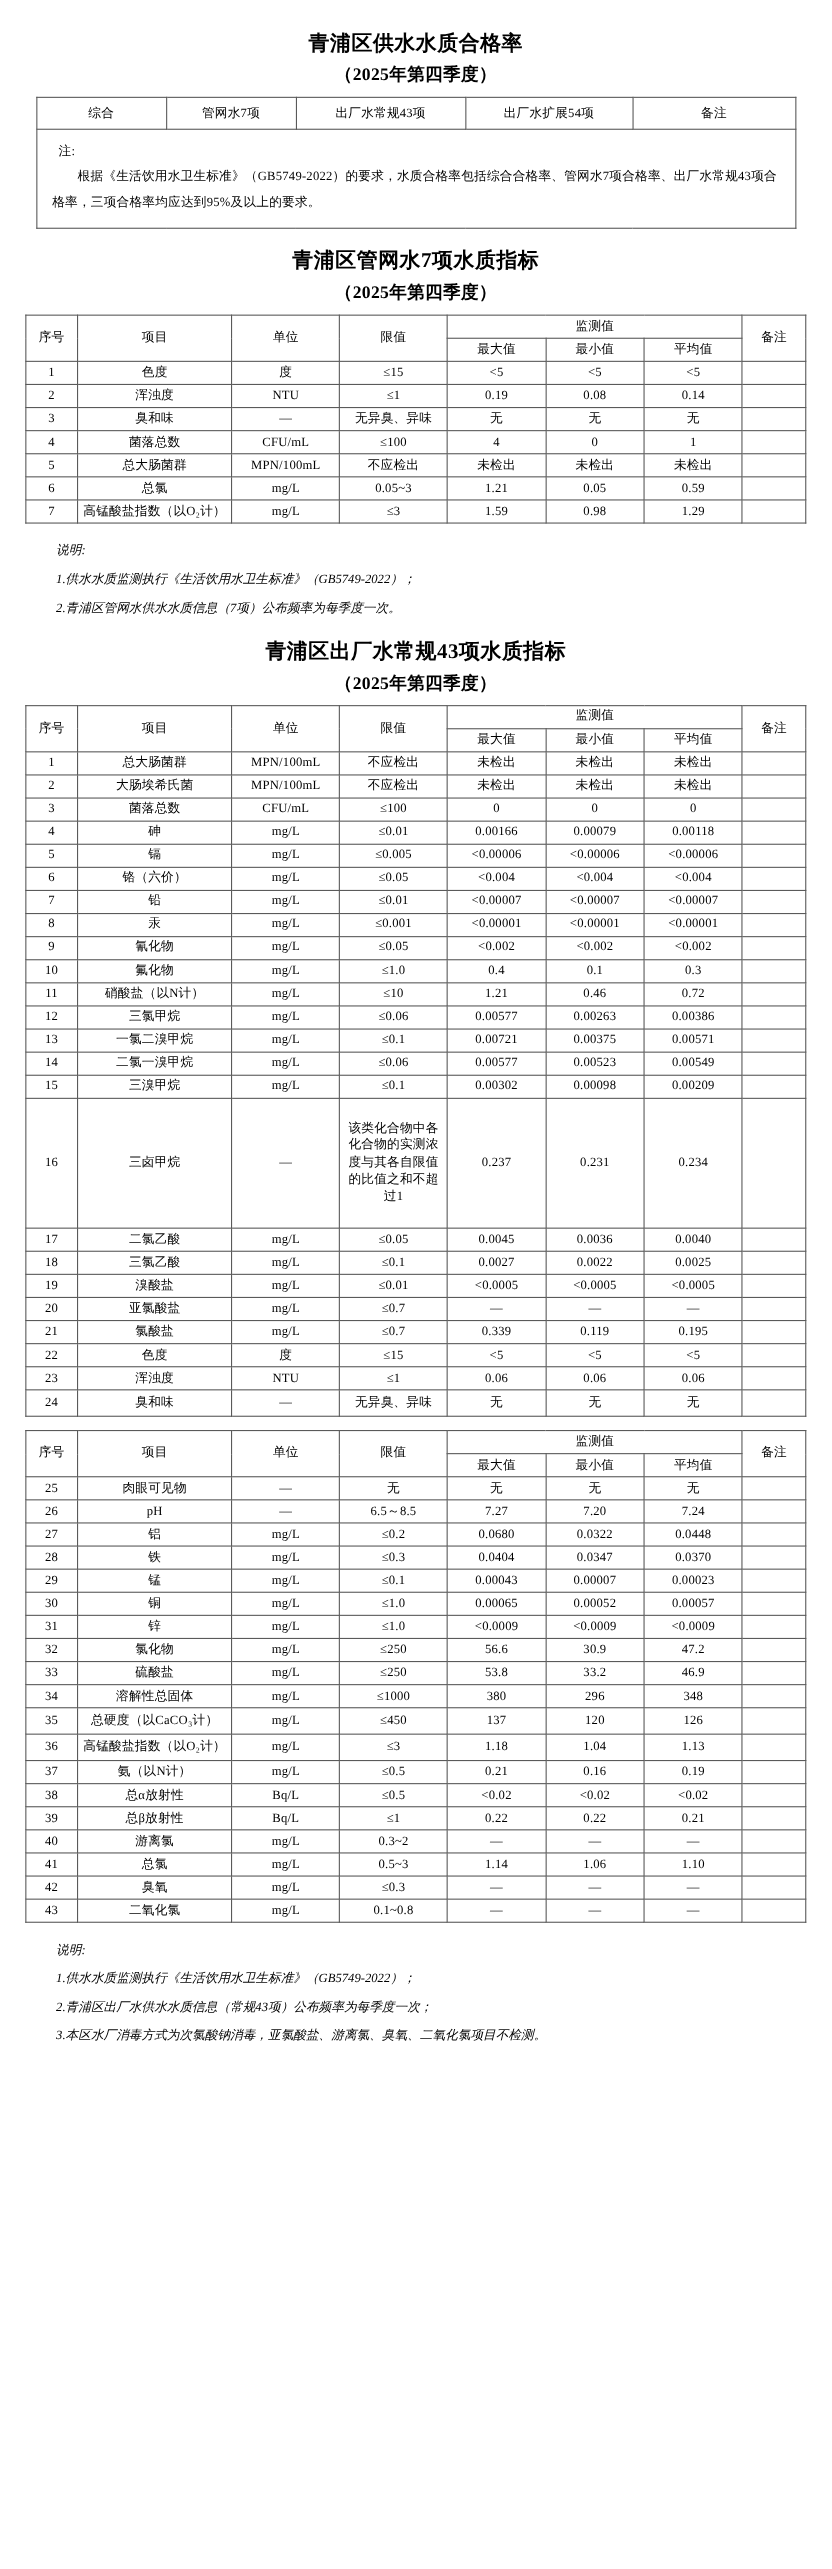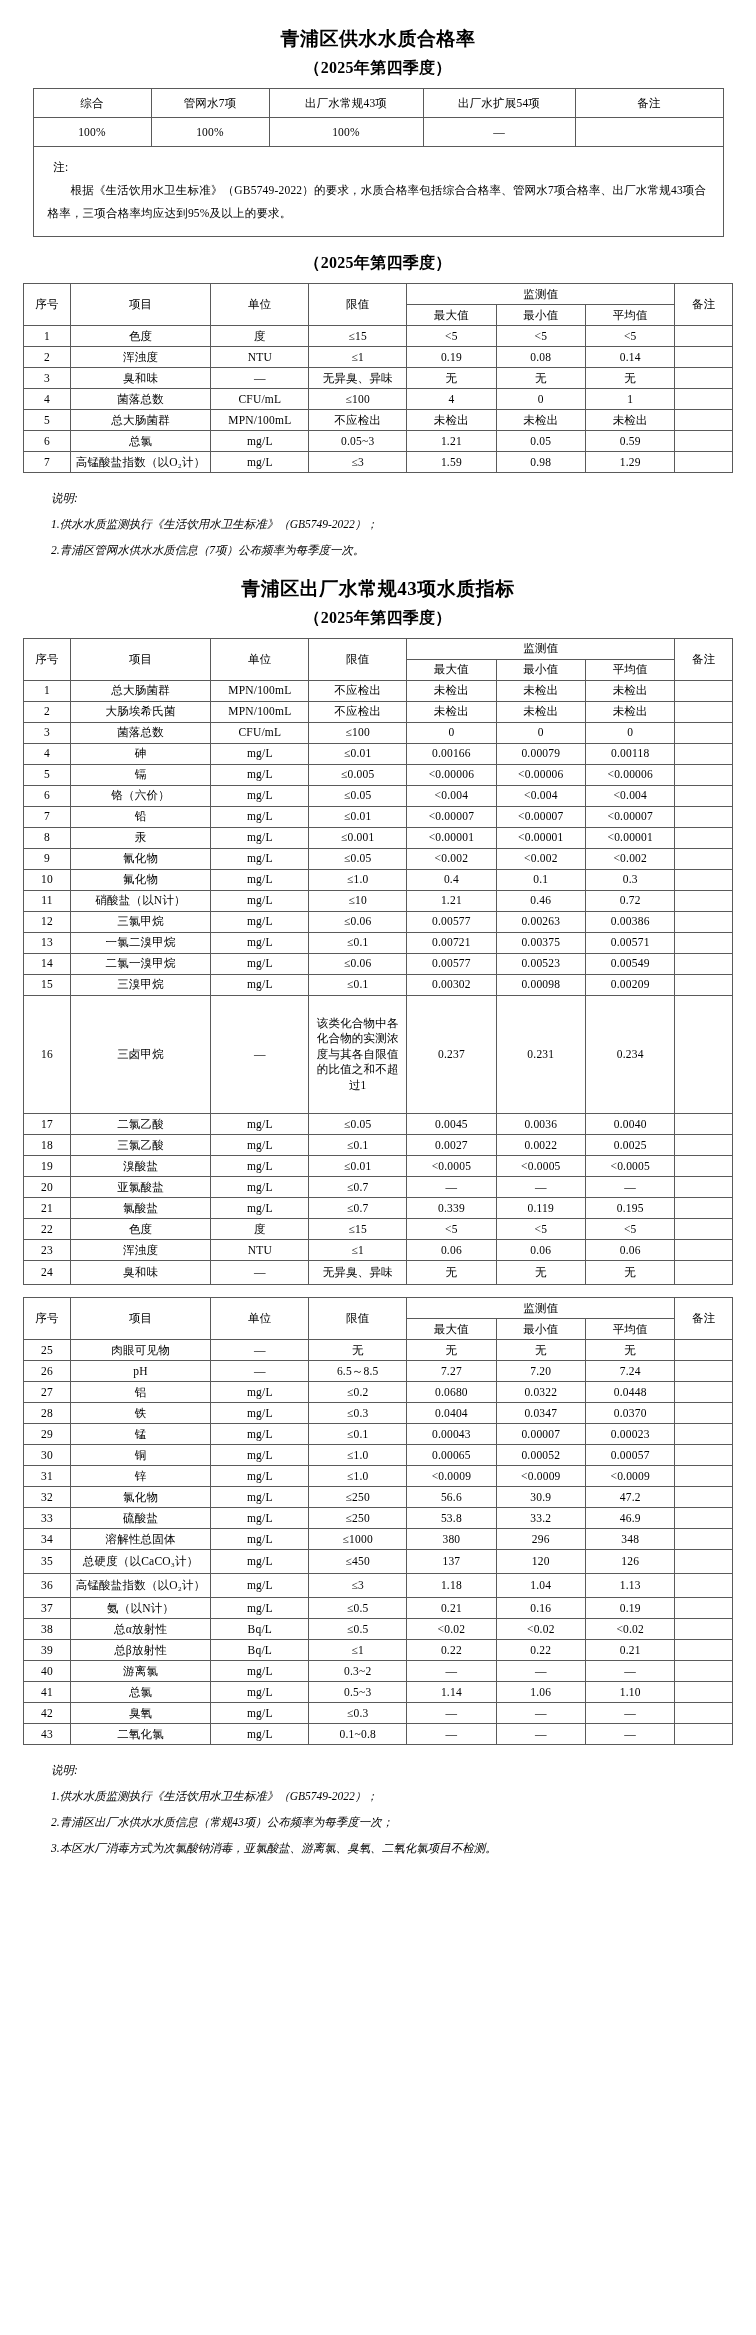--- a/index.html
+++ b/index.html
@@ -115,37 +115,31 @@
       </colgroup>
       <tbody>
         <tr>
           <td>综合</td>
           <td>管网水7项</td>
           <td>出厂水常规43项</td>
           <td>出厂水扩展54项</td>
           <td>备注</td>
         </tr>
         <tr>
-          <td>100%</td>
-          <td>100%</td>
-          <td>100%</td>
-          <td>—</td>
-          <td></td>
-        </tr>
-        <tr>
           <td class="note-cell" colspan="5">
             <span class="lbl">注:</span>
             <span class="ind">根据《生活饮用水卫生标准》（GB5749-2022）的要求，水质合格率包括综合合格率、管网水7项合格率、出厂水常规43项合格率，三项合格率均应达到95%及以上的要求。</span>
           </td>
         </tr>
       </tbody>
     </table>
   </div>
 
   <div class="section sp-top">
+    <h1 class="doc-title">青浦区管网水7项水质指标</h1>
     <div class="subtitle">（2025年第四季度）</div>
 
     <table class="grid tind" id="tbl-s2">
       <colgroup>
         <col class="c-no">
           <col class="c-item">
           <col class="c-unit">
           <col class="c-limit">
         <col class="c-val">
           <col class="c-val">

